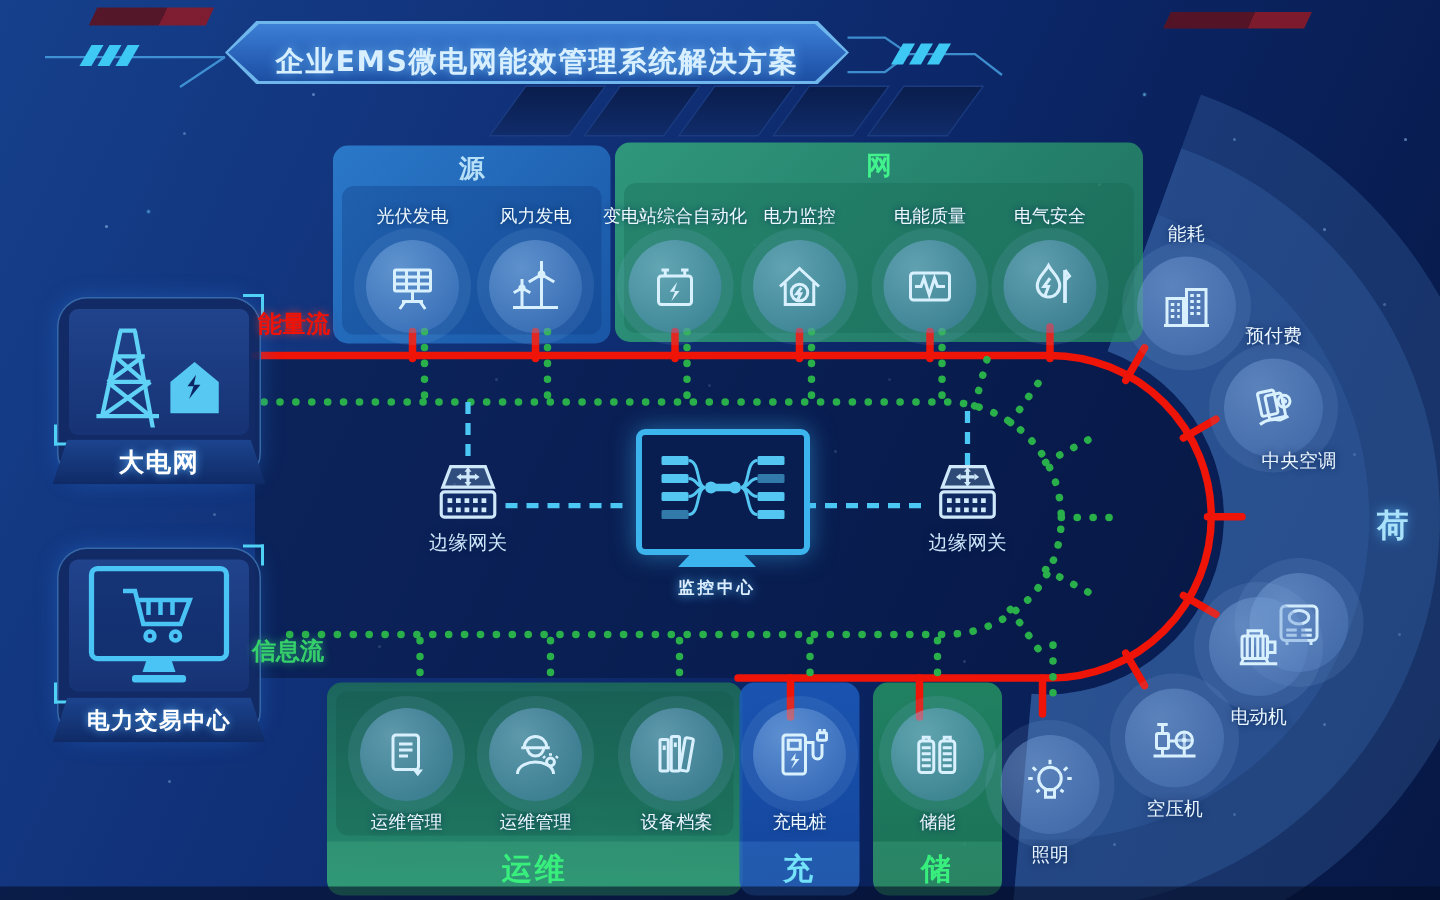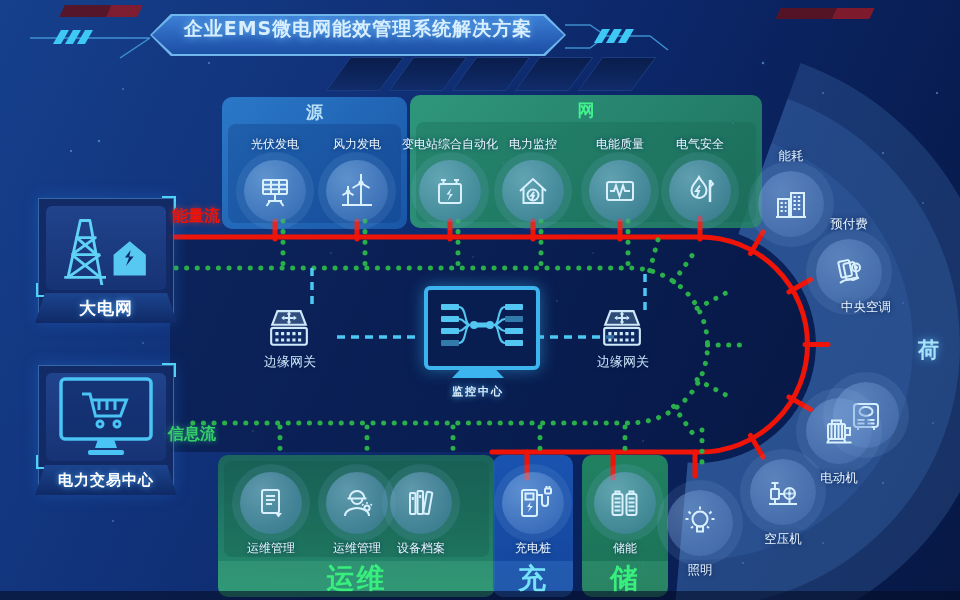--- a/index.html
+++ b/index.html
@@ -23,21 +23,21 @@
     822px 542px 0 0 rgba(170,220,255,.35),742px 562px 0 0 rgba(170,220,255,.4),
     642px 562px 0 0 rgba(170,220,255,.3),98px 140px 1px 0 rgba(120,215,255,.7),
     502px 162px 0 0 rgba(170,220,255,.35),360px 60px 0 0 rgba(170,220,255,.3);}
   
   .hdr-banner{left:150px;top:14px;width:416px;height:42px;z-index:6;
     clip-path:polygon(5% 0,95% 0,100% 50%,95% 100%,5% 100%,0 50%);
     background:#6fb6ec;}
   .hdr-banner-in{position:absolute;left:2px;top:2px;right:2px;bottom:2px;
     clip-path:polygon(5% 0,95% 0,100% 50%,95% 100%,5% 100%,0 50%);
     background:linear-gradient(180deg,#3c80d6 0%,#2a63ba 55%,#1c4fa4 100%);
-    display:flex;align-items:flex-start;justify-content:center;}
+    display:flex;align-items:flex-end;justify-content:center;}
   .hdr-title{color:#d8efff;font-size:19px;font-weight:bold;letter-spacing:1px;
     text-shadow:0 0 8px rgba(120,200,255,.8);white-space:nowrap;}
   .slashes{display:flex;gap:4px;z-index:6;}
   .slashes i{display:block;width:8px;height:14px;background:#3ec8f4;transform:skewX(-30deg);}
   .redbar{background:linear-gradient(90deg,#5c1220 60%,#8a1a28 60%);transform:skewX(-25deg);z-index:6;opacity:.9;}
   .hdr-line{z-index:5;}
   .trapz{display:flex;gap:9px;z-index:1;}
   .trapz i{display:block;width:52px;height:32px;transform:skewX(-36deg);
     background:linear-gradient(180deg,#0a1d4c,#102c6a);border:1px solid #1b3c80;}
   
@@ -50,21 +50,21 @@
     background:linear-gradient(135deg,rgba(52,168,124,.85),rgba(36,134,98,.8));}
   .pitem{position:absolute;width:96px;display:flex;flex-direction:column;align-items:center;z-index:4;}
   .pitem-label{font-size:12px;color:#eef8ff;white-space:nowrap;text-shadow:0 0 4px rgba(0,40,90,.8);margin-top:12px;}
   .pitem-circle{margin-top:7px;width:62px;height:62px;border-radius:50%;display:flex;align-items:center;justify-content:center;
     background:radial-gradient(circle at 35% 30%,rgba(150,195,240,.55),rgba(80,130,200,.42));
     box-shadow:0 0 0 8px rgba(140,185,235,.13);}
   .ic{width:40px;height:40px;}
   .ic *{vector-effect:non-scaling-stroke;}
   
   .lcard{left:38px;width:134px;z-index:3;background:rgba(18,42,100,.92);border:1px solid rgba(100,180,250,.45);
-    border-radius:0;box-shadow:0 0 14px rgba(40,120,220,.35);}
+    border-radius:20px;box-shadow:0 0 14px rgba(40,120,220,.35);}
   .lcard-iconzone{position:absolute;left:7px;top:7px;right:7px;border-radius:6px;
     background:linear-gradient(180deg,rgba(40,80,160,.65),rgba(25,55,125,.65));
     display:flex;align-items:center;justify-content:center;}
   .lcard-label{position:absolute;left:-4px;right:-4px;bottom:-2px;height:30px;
     clip-path:polygon(7% 0,93% 0,100% 100%,0 100%);
     background:linear-gradient(180deg,#1c448e,#0f2a66);
     display:flex;align-items:center;justify-content:center;
     color:#fff;font-weight:bold;font-size:17px;letter-spacing:1px;text-shadow:0 0 6px rgba(90,180,255,.9);}
   .corner{position:absolute;width:12px;height:12px;border:2px solid #4fd2f6;}
   
@@ -76,26 +76,26 @@
     background:radial-gradient(circle at 35% 30%,rgba(140,180,230,.5),rgba(88,130,195,.45));
     box-shadow:0 0 0 10px rgba(150,190,235,.12);}
   .gap6{height:6px;}
   
   .bpanel{border-radius:10px;z-index:1;top:455px;height:142px;}
   .p-ops{left:218px;width:277px;background:linear-gradient(180deg,rgba(30,112,88,.82),rgba(42,158,110,.85));}
   .p-charge{left:493px;width:80px;background:linear-gradient(180deg,rgba(28,92,190,.85),rgba(22,74,165,.85));}
   .p-store{left:582px;width:86px;background:linear-gradient(180deg,rgba(36,146,98,.85),rgba(30,126,86,.85));}
   .bpanel .title-strip{position:absolute;left:0;right:0;bottom:0;height:36px;border-radius:0 0 10px 10px;
     background:rgba(90,200,150,.22);display:flex;align-items:center;justify-content:center;
-    font-size:28px;font-weight:bold;letter-spacing:2px;}
+    font-size:20px;font-weight:bold;letter-spacing:2px;}
   .bitem{position:absolute;width:96px;display:flex;flex-direction:column;align-items:center;z-index:4;}
   .bitem .pitem-circle{margin-top:0;}
   .bitem .pitem-label{margin-top:6px;}
   
-  .gateway{position:absolute;width:96px;display:flex;flex-direction:column;align-items:flex-start;z-index:4;}
+  .gateway{position:absolute;width:96px;display:flex;flex-direction:column;align-items:center;z-index:4;}
   .gw-label{margin-top:2px;font-size:13px;color:#cfe6fa;text-shadow:0 0 4px rgba(0,30,80,.9);}
   .monitor{left:424px;top:286px;width:108px;height:76px;z-index:4;border:4px solid #3cb4ee;border-radius:6px;
     background:rgba(10,30,80,.92);box-shadow:0 0 16px rgba(60,180,240,.5);display:flex;align-items:center;justify-content:center;}
   .mon-stand{left:452px;top:366px;width:52px;height:12px;z-index:4;background:#3cb4ee;
     clip-path:polygon(22% 0,78% 0,100% 100%,0 100%);}
   .mon-label{left:418px;top:384px;width:120px;text-align:center;z-index:4;color:#dceeff;
     font-size:11px;font-weight:bold;letter-spacing:2px;text-shadow:0 0 7px rgba(80,190,255,.9);}
   .load-title{z-index:3;font-size:21px;font-weight:bold;color:#a9e2fa;text-shadow:0 0 8px rgba(90,190,255,.8);}
   .bottom-strip{left:0;top:591px;width:960px;height:9px;background:rgba(5,14,38,.6);z-index:5;}
 </style>
@@ -407,21 +407,21 @@
       <path d="M12.5 15.5a7.5 7.5 0 0 1 15 0"></path>
       <path d="M10.5 15.5h19"></path>
       <path d="M14.5 15.5a5.5 5.5 0 0 0 11 0"></path>
       <path d="M8 33c0-6 8-8 12-8s12 2 12 8"></path>
       <circle cx="30" cy="25" r="2.6"></circle>
           <path d="M30 20.8v-1.6M26.3 22.3l-1.1-1.1M33.7 22.3l1.1-1.1"></path>
     </svg>
       </div>
     <div class="pitem-label">运维管理</div>
   </div>
-  <div class="bitem" style="left:373px;top:472px;">
+  <div class="bitem" style="left:403px;top:472px;">
     <div class="pitem-circle">
         <svg class="ic" viewBox="0 0 40 40" stroke="#d9f1ff" stroke-width="2" fill="none">
       <rect x="9" y="10" width="5.5" height="21" rx="1"></rect>
       <rect x="16.5" y="8" width="5.5" height="23" rx="1"></rect>
       <g transform="rotate(10 27 20)">
             <rect x="24" y="9" width="5.5" height="22" rx="1"></rect>
           </g>
       <path d="M11.8 14v3M19.2 12v3"></path>
     </svg>
       </div>

